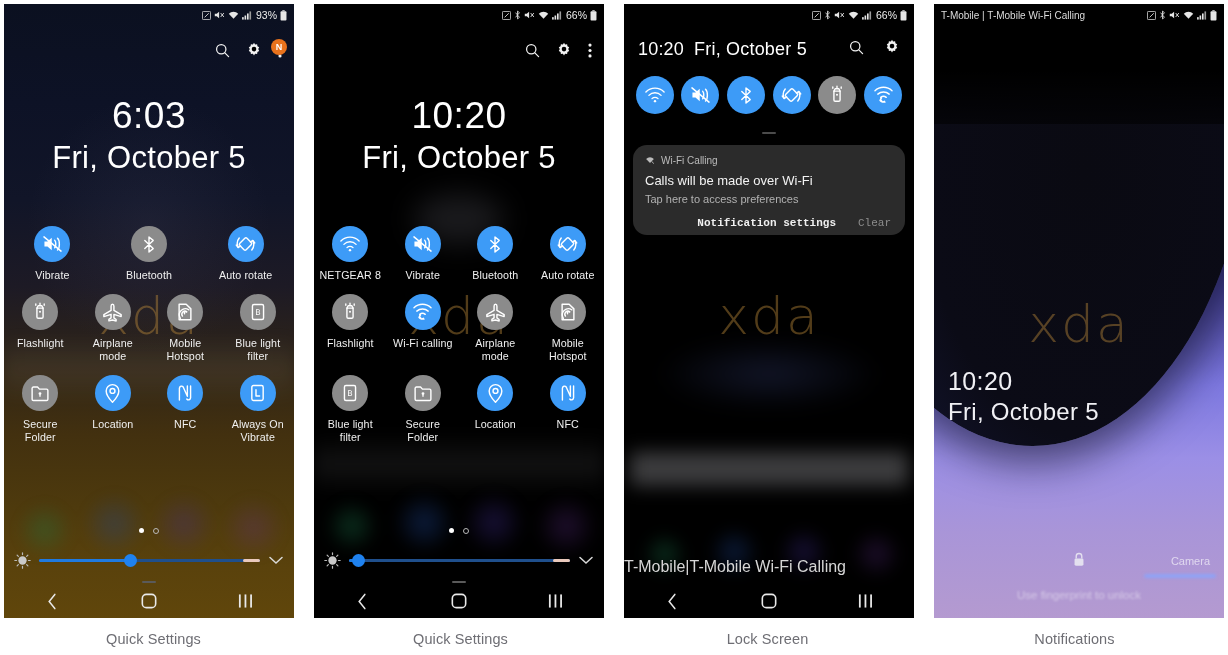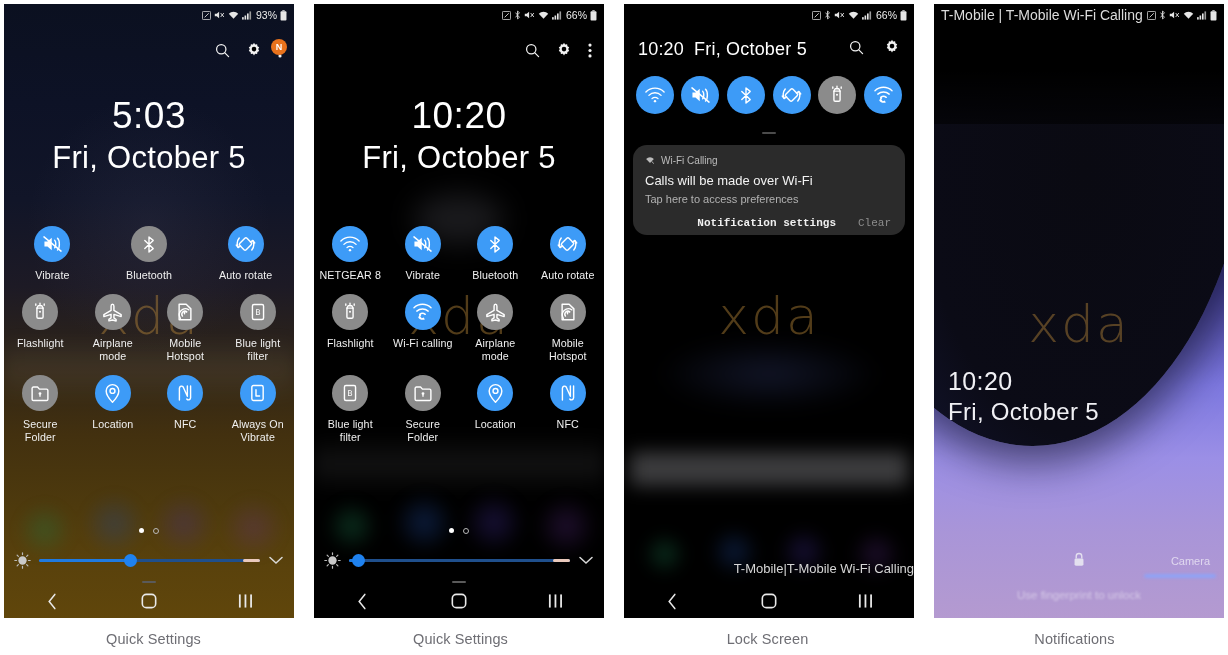--- a/index.html
+++ b/index.html
@@ -29,21 +29,21 @@
     flex:1 1 0;text-align:center;color:#6e6e74;font-size:14.5px;
     letter-spacing:.1px;
   }
 
   
   .statusbar{
     position:absolute;top:0;left:0;right:0;height:22px;
     display:flex;align-items:center;padding:0 7px;box-sizing:border-box;
     font-size:10.5px;color:#e8e8e8;gap:4px;z-index:6;
   }
-  .sb-left{flex:1;font-size:14px;color:#dcdcdc;white-space:nowrap;overflow:hidden;}
+  .sb-left{flex:1;font-size:10px;color:#dcdcdc;white-space:nowrap;overflow:hidden;}
   .sb-icons{display:flex;align-items:center;gap:3px;}
   .sb-icons svg{display:block;}
   .sb-pct{font-size:10.5px;color:#ececec;margin-left:1px;}
 
   .navbar{
     position:absolute;bottom:0;left:0;right:0;height:34px;
     display:flex;align-items:center;justify-content:space-around;z-index:6;
   }
   .nav-btn{color:#e9e9e9;display:flex;align-items:center;justify-content:center;width:40px;height:30px;}
 
@@ -165,22 +165,22 @@
     box-sizing:border-box;z-index:6;
   }
   .notif .nhead{display:flex;align-items:center;gap:6px;margin-bottom:6px;}
   .notif .napp{font-size:10px;color:#bcbcbc;}
   .notif .ntitle{font-size:13px;color:#f3f3f3;font-weight:normal;line-height:18px;}
   .notif .nsub{font-size:11px;color:#b2b2b2;margin-top:3px;}
   .notif .nact{display:flex;justify-content:flex-end;gap:22px;margin-top:12px;padding-right:2px;font-family:Liberation Mono, monospace;}
   .notif .na1{font-size:11px;color:#f0f0f0;font-weight:bold;}
   .notif .na2{font-size:11px;color:#8c8c8c;}
   #p3 .carrier{
-    position:absolute;left:0;right:0;bottom:42px;text-align:right;
-    font-size:13px;color:#d6d6d6;z-index:6;
+    position:absolute;left:0;right:0;bottom:42px;text-align:left;
+    font-size:16px;color:#d6d6d6;z-index:6;
   }
   #p3 .blurbar{
     position:absolute;left:6px;right:6px;top:448px;height:34px;z-index:1;
     background:rgba(200,200,205,0.30);filter:blur(9px);border-radius:4px;
   }
   #p3 .navglow{
     position:absolute;left:0;right:0;bottom:20px;height:80px;z-index:1;
     background:
       radial-gradient(circle 32px at 14% 45%, rgba(25,110,70,0.40), transparent 70%),
       radial-gradient(circle 36px at 38% 42%, rgba(30,70,150,0.36), transparent 70%),
@@ -286,21 +286,21 @@
           <svg width="4" height="15" viewBox="0 0 4 16">
               <circle cx="2" cy="2.2" r="1.7" fill="#f2f2f2"></circle>
               <circle cx="2" cy="8" r="1.7" fill="#f2f2f2"></circle>
               <circle cx="2" cy="13.8" r="1.7" fill="#f2f2f2"></circle>
             </svg>
           <span class="badge">N</span>
         </span>
       </div>
 
       <div class="bigclock" style="top:90px">
-        <div class="t">5:03</div>
+        <div class="t">6:03</div>
         <div class="d">Fri, October 5</div>
       </div>
 
       <div class="xda" style="top:282px">xda</div>
 
       <div class="tilegrid" id="p1grid" style="top:222px">
           <div class="trow">
             <div class="tile">
         <div class="tcirc on">
                 <svg width="21" height="18" viewBox="0 0 22 19">

